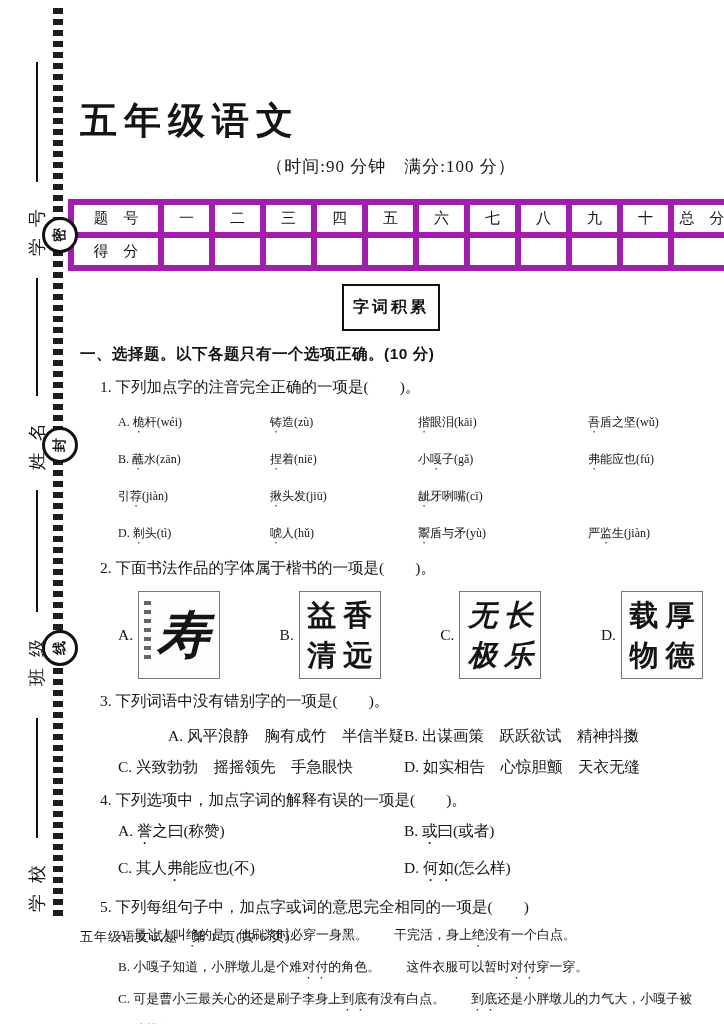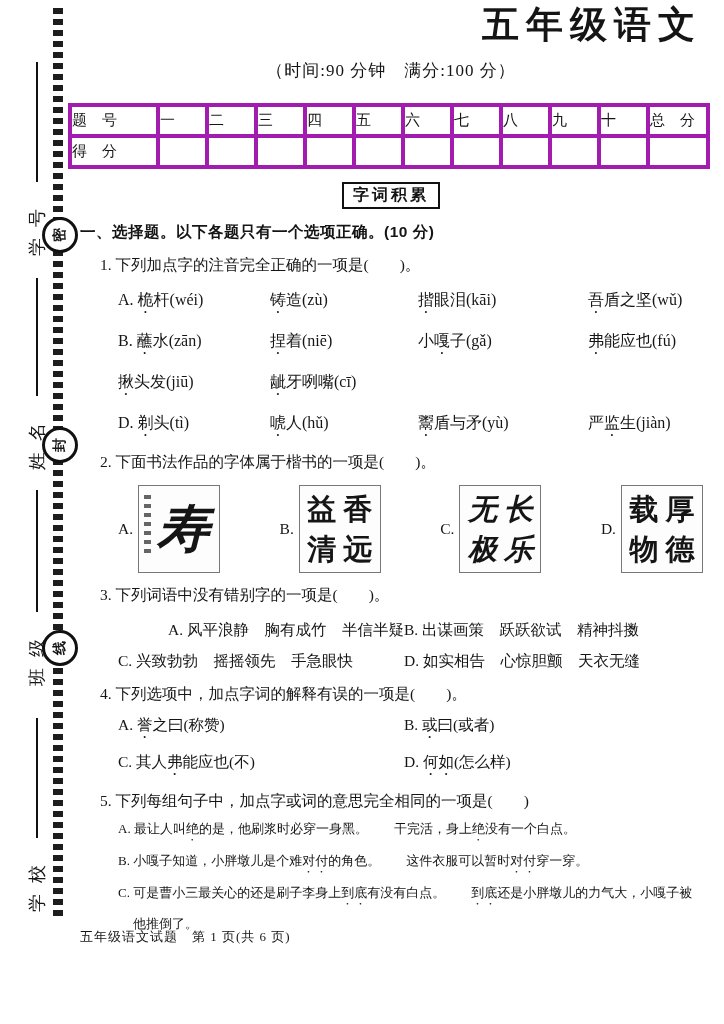--- a/index.html
+++ b/index.html
@@ -14,40 +14,40 @@
       border-radius:50%;background:#fff;display:flex;align-items:center;justify-content:center;
       font-weight:bold;font-size:14px;z-index:3;}
   .seal-circle span{display:block;transform:rotate(-90deg);}
   .vgroup{position:absolute;left:22px;height:30px;display:flex;align-items:center;gap:16px;
       transform:rotate(-90deg);transform-origin:0 0;}
   .vlabel{font-size:18px;letter-spacing:11px;white-space:nowrap;line-height:1;}
   .vline{flex:1;border-top:2px solid #111;height:0;}
 
   
   .content{position:absolute;left:80px;top:0;width:622px;}
-  .title{text-align:right;font-size:37px;font-weight:bold;letter-spacing:7px;}
+  .title{margin-top:96px;text-align:left;font-size:37px;font-weight:bold;letter-spacing:7px;}
   .subtitle{margin-top:9px;text-align:center;font-size:17px;letter-spacing:1px;}
 
   table.score{margin-top:21px;margin-left:-12px;border-collapse:collapse;table-layout:fixed;
       width:590px;border:2.5px solid #111;}
-  table.score td{border:4px solid #a21caf;height:27px;text-align:left;font-size:15px;padding:0;}
+  table.score td{border:6px solid #a21caf;height:27px;text-align:center;font-size:15px;padding:0;}
   table.score td.c0{width:84px;}
   table.score td.cm{width:45px;}
   table.score td.cl{width:56px;}
 
-  .badge{margin:13px auto 0;width:fit-content;border:2px solid #111;padding:1px 9px;
+  .badge{margin:13px auto 0;width:fit-content;border:2px solid #111;padding:11px 9px;
       font-family:"Liberation Sans","DejaVu Sans",sans-serif;font-weight:bold;font-size:16px;
       letter-spacing:3px;}
 
   .part-heading{margin-top:13px;font-family:"Liberation Sans","DejaVu Sans",sans-serif;
       font-weight:bold;font-size:15.5px;letter-spacing:.5px;}
 
   .stem{margin-top:11px;padding-left:20px;font-size:15.5px;line-height:22px;}
   .q1row{margin-top:13px;padding-left:38px;display:grid;
-      grid-template-columns:152px 148px 170px auto;font-size:16px;line-height:22px;}
+      grid-template-columns:152px 148px 170px auto;font-size:12px;line-height:22px;}
   .two-col{margin-top:9px;padding-left:38px;display:flex;font-size:15.5px;line-height:22px;}
   .two-col > :first-child{width:286px;flex:none;}
 
   
   em{font-style:normal;
      -webkit-text-emphasis:filled dot;-webkit-text-emphasis-position:under right;
      text-emphasis:filled dot;text-emphasis-position:under right;}
 
   
   .artrow{margin-top:12px;padding-left:38px;display:flex;align-items:center;width:585px;
@@ -153,20 +153,21 @@
       <span><em>揩</em>眼泪(kāi)</span>
       <span><em>吾</em>盾之坚(wǔ)</span>
     </div>
     <div class="q1row">
       <span>B. <em>蘸</em>水(zān)</span>
       <span><em>捏</em>着(niē)</span>
       <span>小<em>嘎</em>子(gǎ)</span>
       <span><em>弗</em>能应也(fú)</span>
     </div>
     <div class="q1row">
+      <span>引<em>荐</em>(jiàn)</span>
       <span><em>揪</em>头发(jiū)</span>
       <span><em>龇</em>牙咧嘴(cī)</span>
     </div>
     <div class="q1row">
       <span>D. <em>剃</em>头(tì)</span>
       <span><em>唬</em>人(hǔ)</span>
       <span><em>鬻</em>盾与矛(yù)</span>
       <span>严<em>监</em>生(jiàn)</span>
     </div>
 

